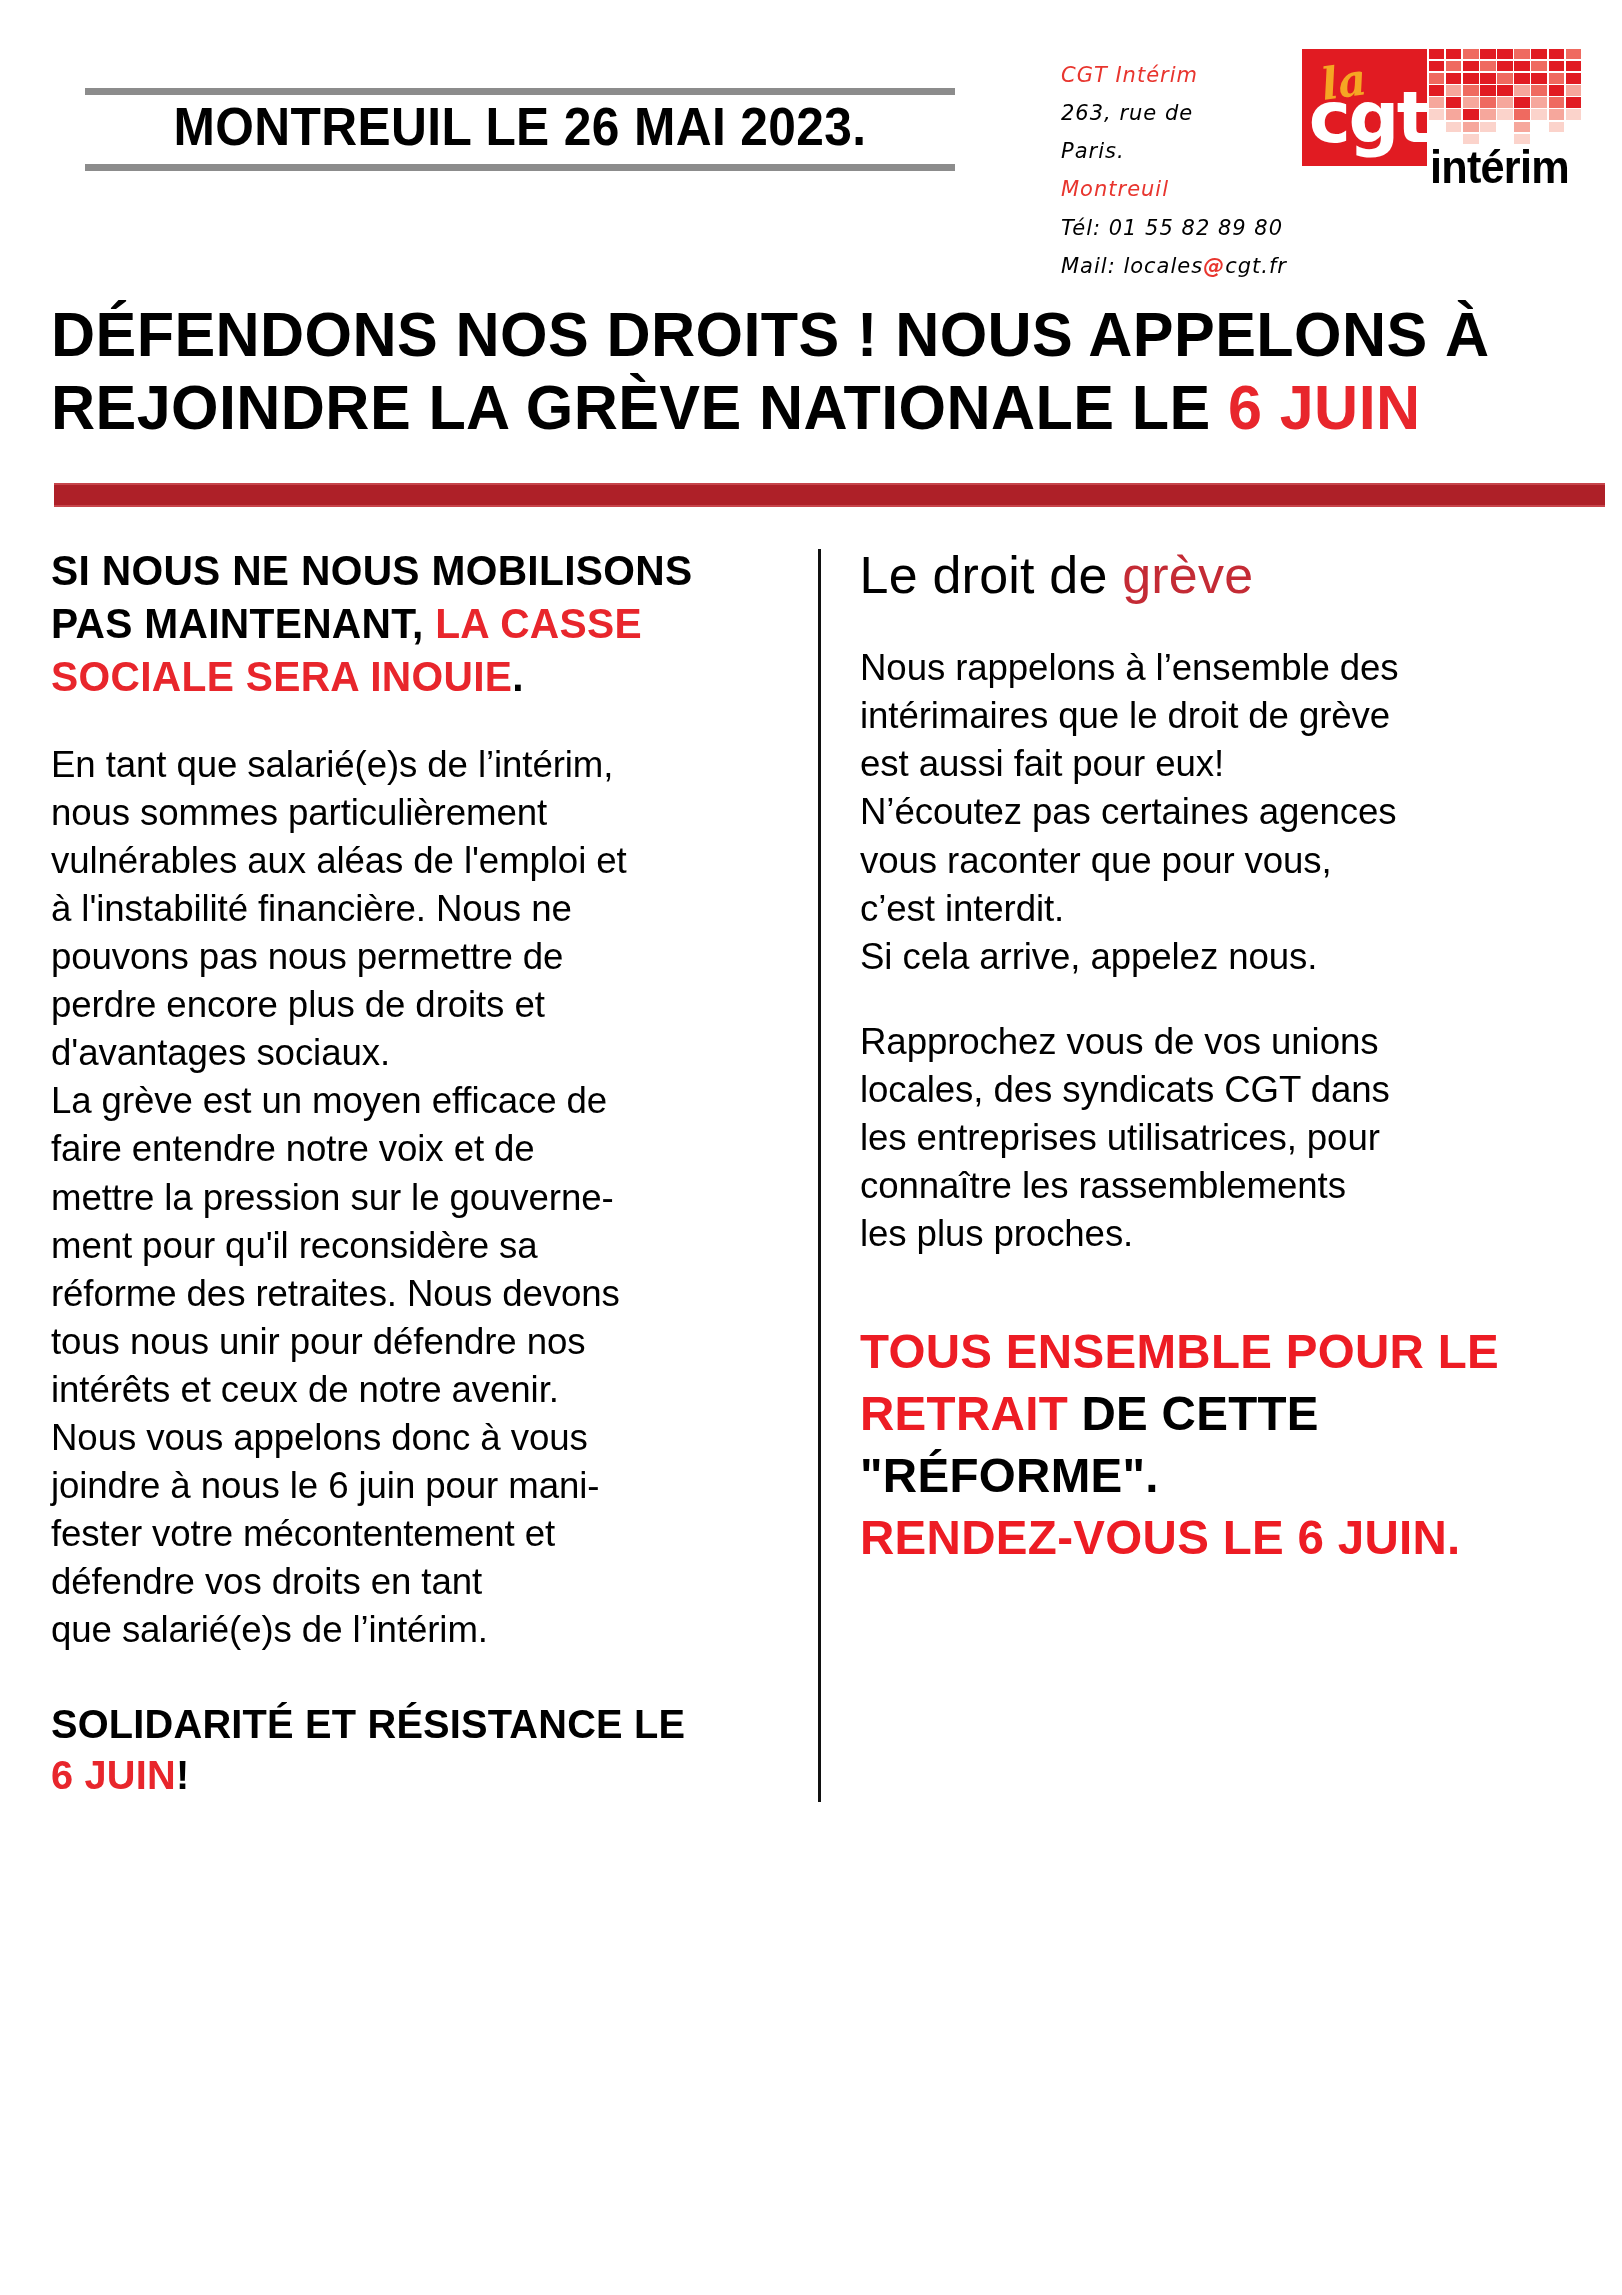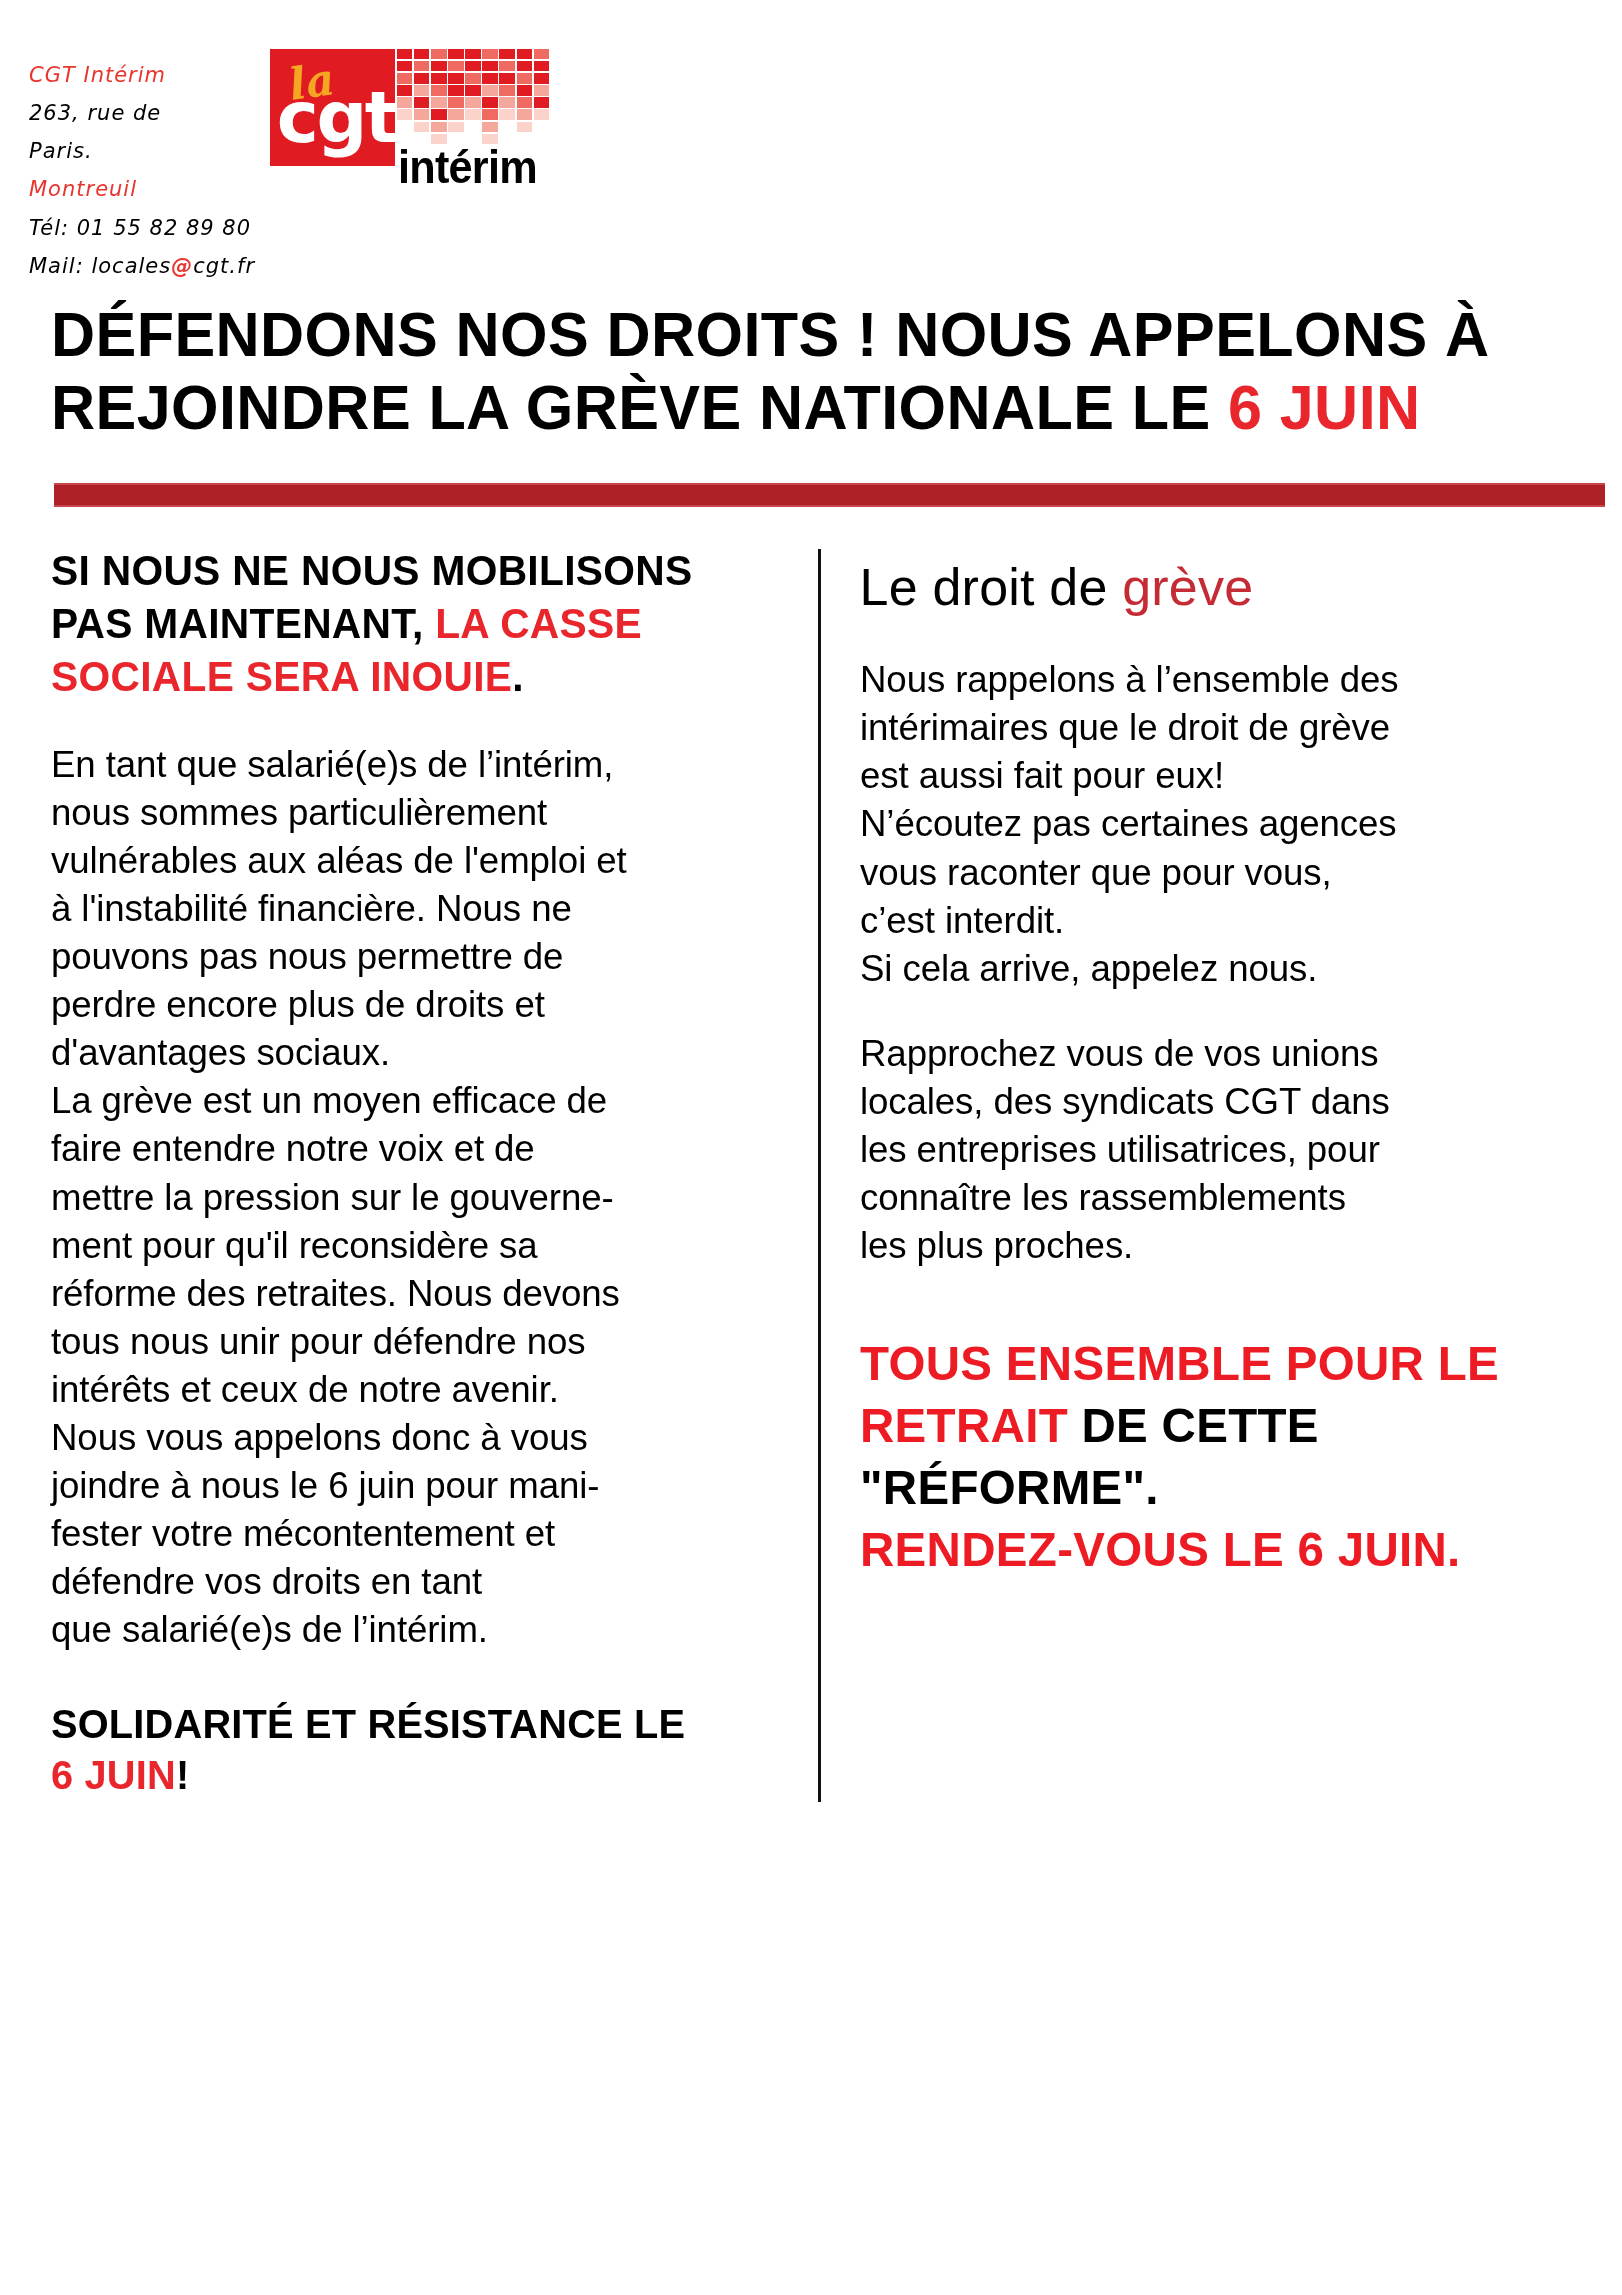--- a/index.html
+++ b/index.html
@@ -155,21 +155,21 @@
   }
 
   
   .columns {
     display: flex;
     margin-top: 37px;
     margin-left: 22px;
   }
   .col-left  { width: 781px; padding-right: 22px; box-sizing: border-box; }
   .divider   { width: 2.5px; background: #111; align-self: stretch; margin: 5px 0 0 0; }
-  .col-right { width: 786px; padding-left: 39px; box-sizing: border-box; margin-top: 12px; }
+  .col-right { width: 786px; padding-left: 39px; box-sizing: border-box; }
 
   .lead {
     font-family: "Liberation Sans Narrow", "Liberation Sans", sans-serif;
     font-weight: bold;
     font-size: 42px;
     line-height: 1.27;
     letter-spacing: 0.3px;
     transform: scaleX(0.97);
     transform-origin: left top;
   }
@@ -218,20 +218,23 @@
   }
   .cta .red { color: #ed1c24; }
 </style>
 </head>
 <body>
 
 <div class="page">
 
   <div class="header">
 
+    <div class="date-box">
+      <div class="date-text">MONTREUIL LE 26 MAI 2023.</div>
+    </div>
 
     <div class="contact-block">
       <div class="address">
         <div class="red">CGT Intérim</div>
         <div>263, rue de</div>
         <div>Paris.</div>
         <div class="red">Montreuil</div>
         <div>Tél: 01 55 82 89 80</div>
         <div><span>Mail: locales</span><span class="at">@</span><span>cgt.fr</span></div>
       </div>

